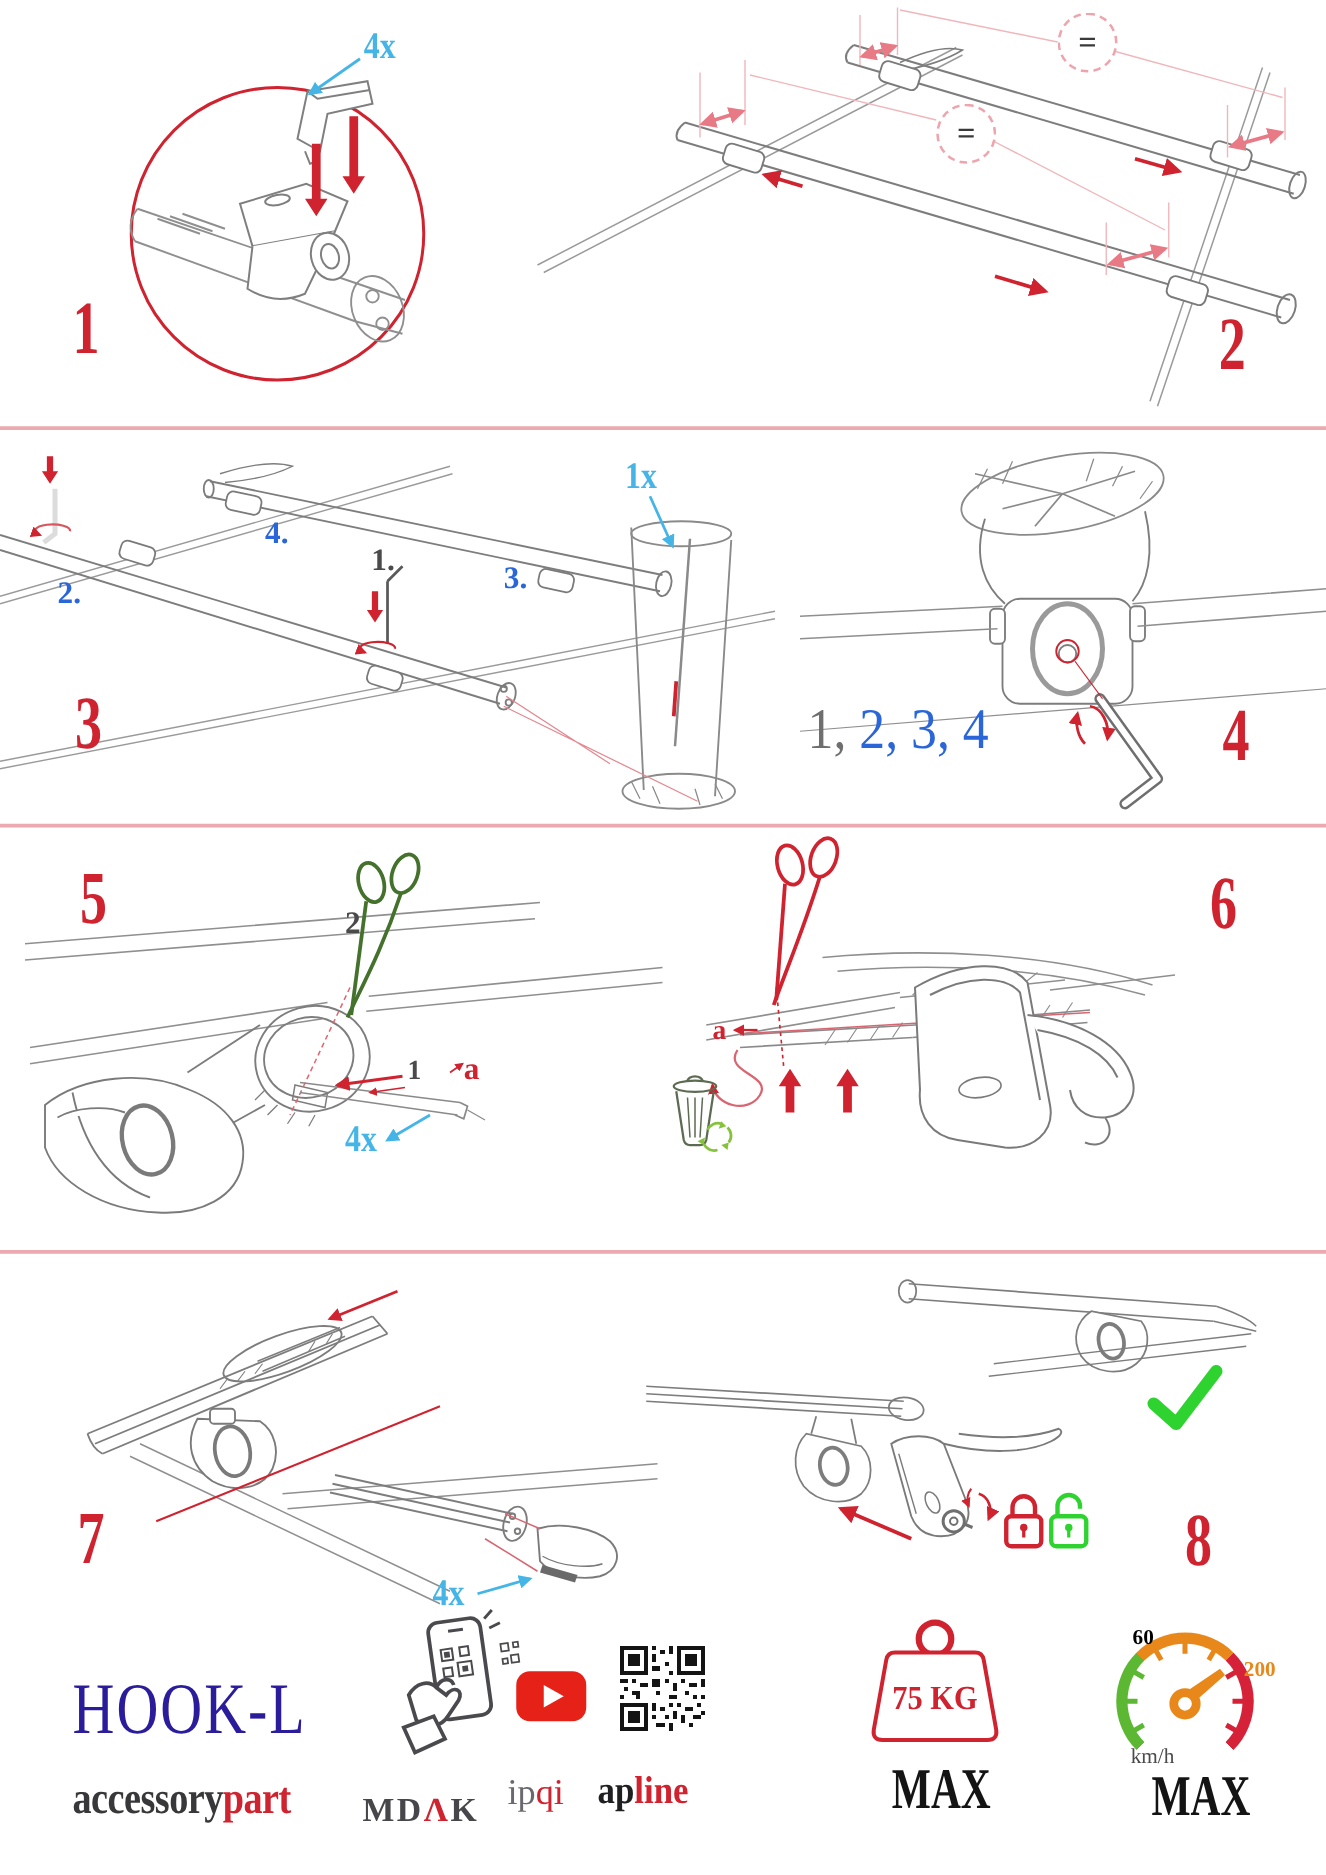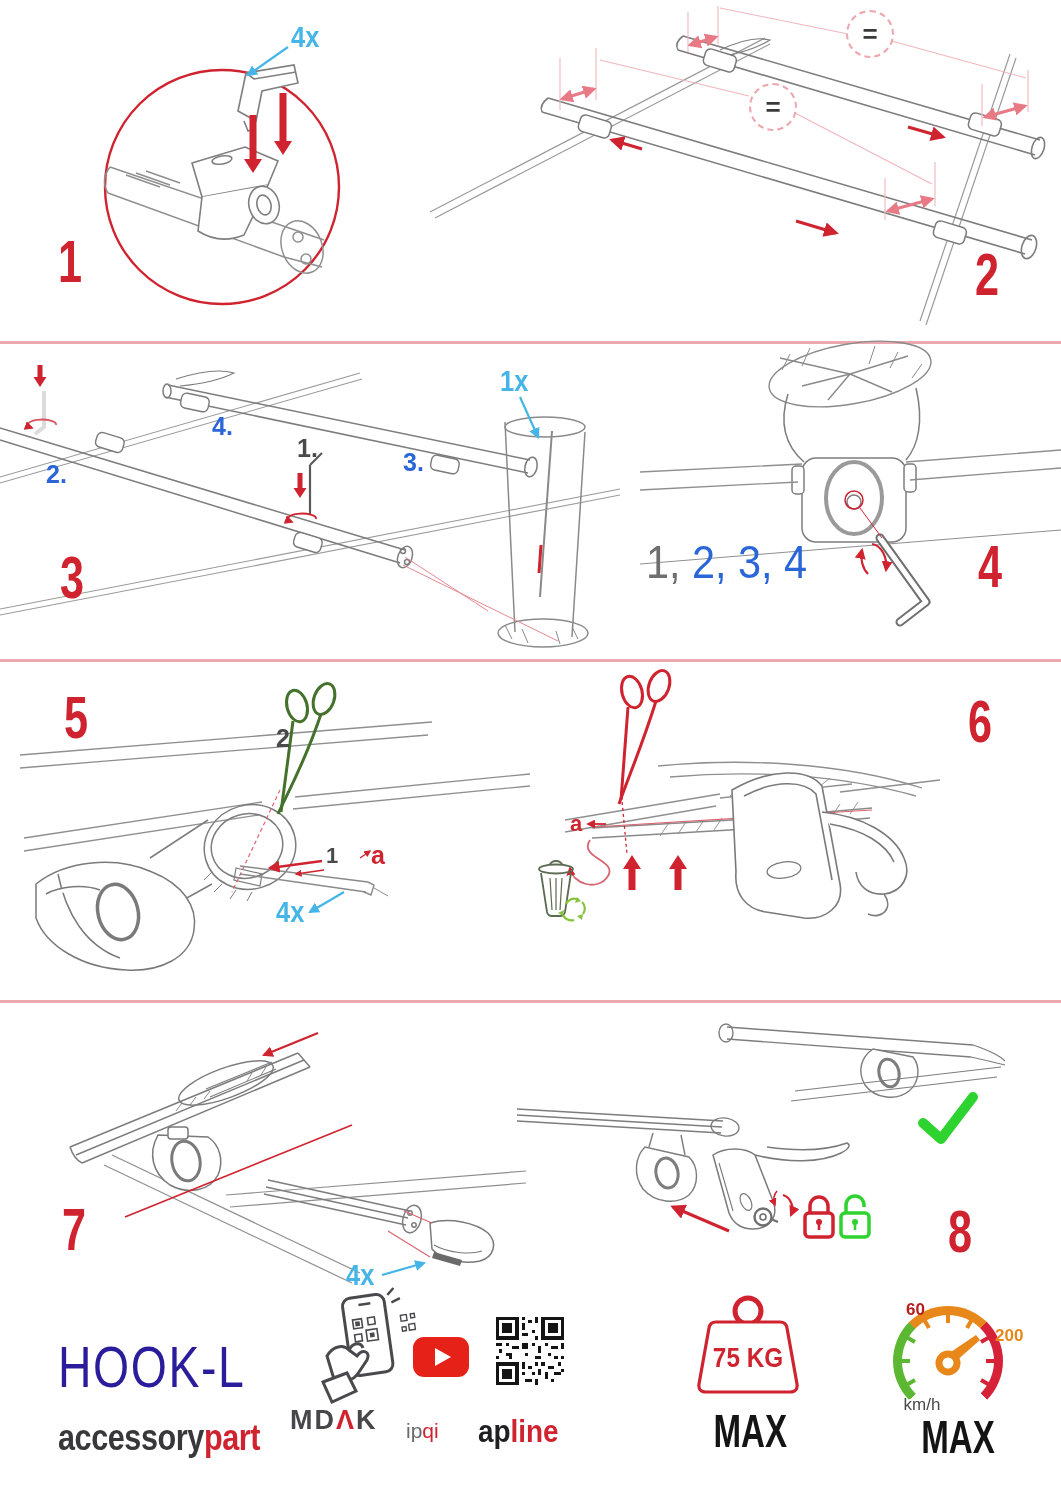--- a/index.html
+++ b/index.html
@@ -1,17 +1,17 @@
 <!DOCTYPE html>
 <html><head>
 <meta charset="utf-8">
 <style>
   html,body{margin:0;padding:0;background:#fff;}
   #page{position:relative;width:1061px;height:1500px;background:#fff;overflow:hidden;
-        font-family:Liberation Sans, sans-serif;}
+        font-family:Liberation Serif, serif;}
   .step{position:absolute;}
   .divider{position:absolute;left:0;width:100%;height:3px;background:#ecaab0;}
   .lab{position:absolute;line-height:1;white-space:nowrap;}
   .stepnum{position:absolute;color:#d02330;font-size:60px;font-weight:700;line-height:1;
            transform:scaleX(0.72);transform-origin:left top;letter-spacing:1px;}
   .cyan{color:#45b5e8;font-size:30px;font-weight:700;transform:scaleX(0.85);transform-origin:left top;display:inline-block;}
   .blue{color:#2a66d8;font-size:25px;font-weight:600;}
   .dark{color:#4a4a4a;font-size:25px;font-weight:600;}
   .reda{color:#d02330;font-size:25px;font-weight:600;}
   .eq-badge{position:absolute;width:44px;height:44px;border:2px dashed #eda4ac;border-radius:50%;
@@ -24,32 +24,32 @@
   
   #footer{position:absolute;left:0;top:1290px;width:1061px;height:210px;}
   .product{position:absolute;color:#2b1c9c;font-size:58px;font-weight:500;letter-spacing:2px;
            transform:scaleX(0.8);transform-origin:left top;line-height:1;}
   .brand{position:absolute;font-size:36px;font-weight:700;letter-spacing:-0.5px;
          transform:scaleX(0.85);transform-origin:left top;line-height:1;}
   .brand .b1{color:#38383a;} .brand .b2{color:#d02330;}
   .logo{position:absolute;line-height:1;}
   .mdak{font-size:27px;font-weight:700;letter-spacing:2px;color:#47474b;}
   .mdak .lam{color:#d02330;}
-  .ipqi{font-size:21px;font-weight:400;color:#6a6a6e;}
+  .ipqi{font-size:29px;font-weight:400;color:#6a6a6e;}
   .ipqi .qi{color:#d02330;}
   .apline{font-size:31px;font-weight:600;transform:scaleX(0.9);transform-origin:left top;color:#1f1f22;}
   .apline .ln{color:#d02330;}
   .kg{position:absolute;width:100px;text-align:center;color:#d02330;font-size:27px;font-weight:700;
       transform:scaleX(0.9);transform-origin:center top;line-height:1;}
   .maxlab{position:absolute;color:#141414;font-size:46px;font-weight:700;line-height:1;
           transform:scaleX(0.72);transform-origin:center top;text-align:center;}
   .gauge{position:absolute;width:110px;height:110px;border-radius:50%;
          background:conic-gradient(from 225deg,#5cb832 0 90deg,#e8881a 90deg 180deg,#d62238 180deg 270deg,transparent 270deg 360deg);}
   .gauge .hole{position:absolute;left:9px;top:9px;width:92px;height:92px;border-radius:50%;background:#fff;}
-  .g60{position:absolute;color:#b91c1c;font-size:17px;font-weight:700;line-height:1;}
+  .g60{position:absolute;color:#000000;font-size:17px;font-weight:700;line-height:1;}
   .g120{position:absolute;color:#e8881a;font-size:17px;font-weight:700;line-height:1;}
   .kmh{position:absolute;width:44px;text-align:center;color:#4a4a4a;font-size:17px;font-weight:500;line-height:1;}
 </style>
 </head>
 <body>
 
 <div id="page">
 
   <svg width="0" height="0">
     <defs>
@@ -204,21 +204,21 @@
       <path d="M520,50 L538,90" stroke="#45b5e8" stroke-width="2.2" fill="none" marker-end="url(#aC)"></path>
     </svg>
     <span class="lab blue" style="left:46px;top:115px">2.</span>
     <span class="lab blue" style="left:212px;top:67px">4.</span>
     <span class="lab blue" style="left:403px;top:103px">3.</span>
     <span class="lab dark" style="left:297px;top:89px">1.</span>
     <span class="lab cyan" style="left:500px;top:19px">1x</span>
     <span class="stepnum" style="left:60px;top:201px">3</span>
   </div>
 
-  <div class="step" style="left:640px;top:326px;width:421px;height:306px">
+  <div class="step" style="left:640px;top:347px;width:421px;height:306px">
     <svg width="421" height="306" viewBox="0 0 421 306">
       <g stroke="#8a8a8a" stroke-width="1.4" fill="none">
         <ellipse cx="210" cy="48" rx="82" ry="30" transform="rotate(-10 210 48)"></ellipse>
         <path d="M210,48 L140,32 M210,48 L268,30 M210,48 L188,74 M210,48 L252,66 M210,48 L162,60"></path>
         <path d="M150,28 l-8,16 M170,22 l-8,18 M235,20 l-6,18 M258,26 l-8,16 M282,38 l-10,14" stroke-width="1"></path>
       </g>
       <g stroke="#7d7d7d" stroke-width="1.5" fill="none">
         <path d="M148,68 C138,100 148,122 164,136"></path>
         <path d="M276,62 C284,96 278,120 266,134"></path>
         <rect x="162" y="132" width="104" height="84" rx="14" fill="#fff"></rect>
@@ -478,21 +478,21 @@
         <rect x="14" y="0" width="7" height="7"></rect>
           <rect x="15" y="1" width="5" height="5" fill="#fff"></rect>
           <rect x="16" y="2" width="3" height="3"></rect>
         <rect x="0" y="14" width="7" height="7"></rect>
           <rect x="1" y="15" width="5" height="5" fill="#fff"></rect>
           <rect x="2" y="16" width="3" height="3"></rect>
         <path d="M8,0h1v1h-1z M8,2h1v2h-1z M10,1h1v1h-1z M12,0h1v2h-1z M8,5h2v1h-2z M11,4h1v1h-1z M12,6h1v1h-1z M0,8h2v1h-2z M3,8h1v1h-1z M5,9h2v1h-2z M1,10h1v1h-1z M3,11h2v1h-2z M0,12h1v1h-1z M4,12h1v1h-1z M8,8h2v2h-2z M11,8h1v1h-1z M13,9h1v2h-1z M9,11h1v1h-1z M12,12h2v1h-2z M15,8h1v1h-1z M17,9h2v1h-2z M20,8h1v2h-1z M16,11h1v1h-1z M18,12h1v1h-1z M20,12h1v1h-1z M8,14h1v2h-1z M10,15h1v1h-1z M8,17h1v1h-1z M9,19h2v1h-2z M12,14h1v1h-1z M13,16h1v2h-1z M11,17h1v1h-1z M14,14h1v1h-1z M16,15h2v1h-2z M19,14h1v1h-1z M15,17h1v2h-1z M18,17h2v1h-2z M17,19h1v1h-1z M20,16h1v1h-1z M12,19h1v2h-1z"></path>
       </g>
     </svg>
 
-    <div class="logo mdak" style="left:290px;top:117px"><span>MD</span><span class="lam">Λ</span><span>K</span></div>
+    <div class="logo mdak" style="left:290px;top:145px"><span>MD</span><span class="lam">Λ</span><span>K</span></div>
     <div class="logo ipqi" style="left:406px;top:130px"><span>ip</span><span class="qi">qi</span></div>
     <div class="logo apline" style="left:478px;top:126px"><span>ap</span><span class="ln">line</span></div>
 
     <svg style="left:672px;top:2px" width="150" height="115" viewBox="0 0 150 115">
       <circle cx="76" cy="19" r="13" fill="none" stroke="#d02330" stroke-width="5"></circle>
       <path d="M44,30 h64 q6,0 7,6 l10,56 q1,8 -7,8 H34 q-8,0 -7,-8 l10,-56 q1,-6 7,-6 z" fill="#fff" stroke="#d02330" stroke-width="3.2"></path>
     </svg>
     <span class="kg" style="left:698px;top:55px">75 KG</span>
     <span class="maxlab" style="left:700px;top:118px;width:96px">MAX</span>
 

